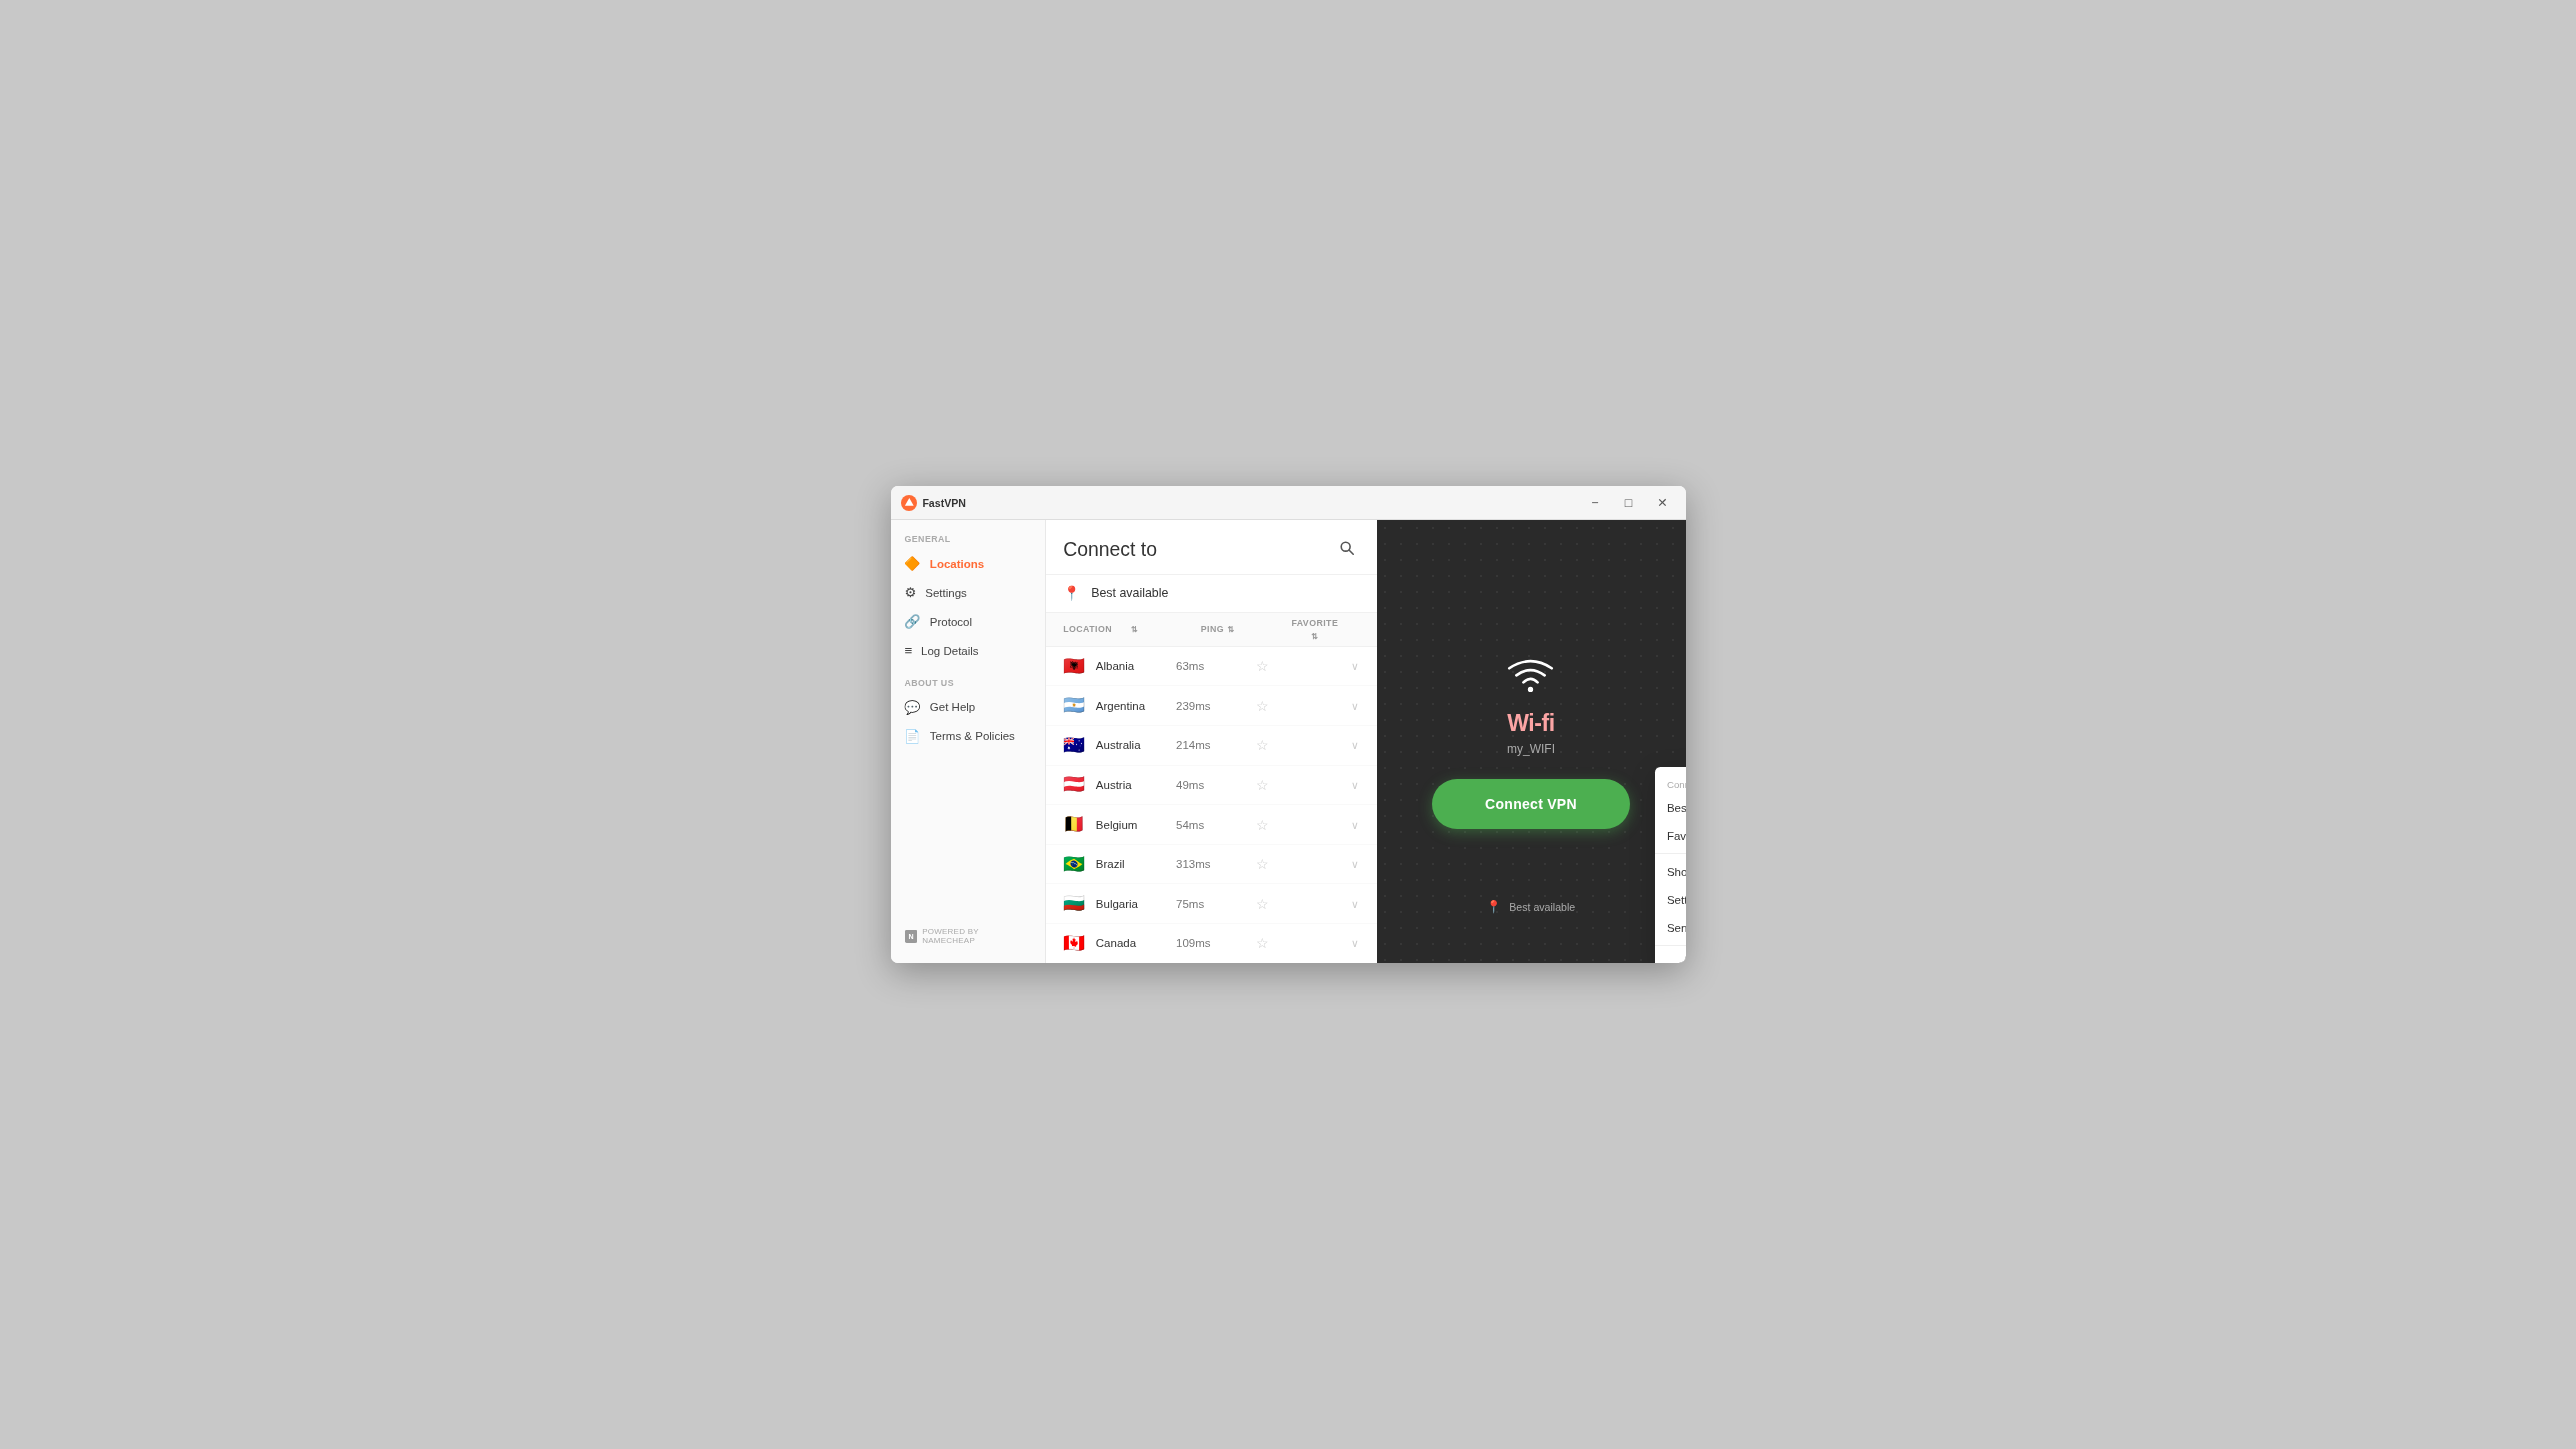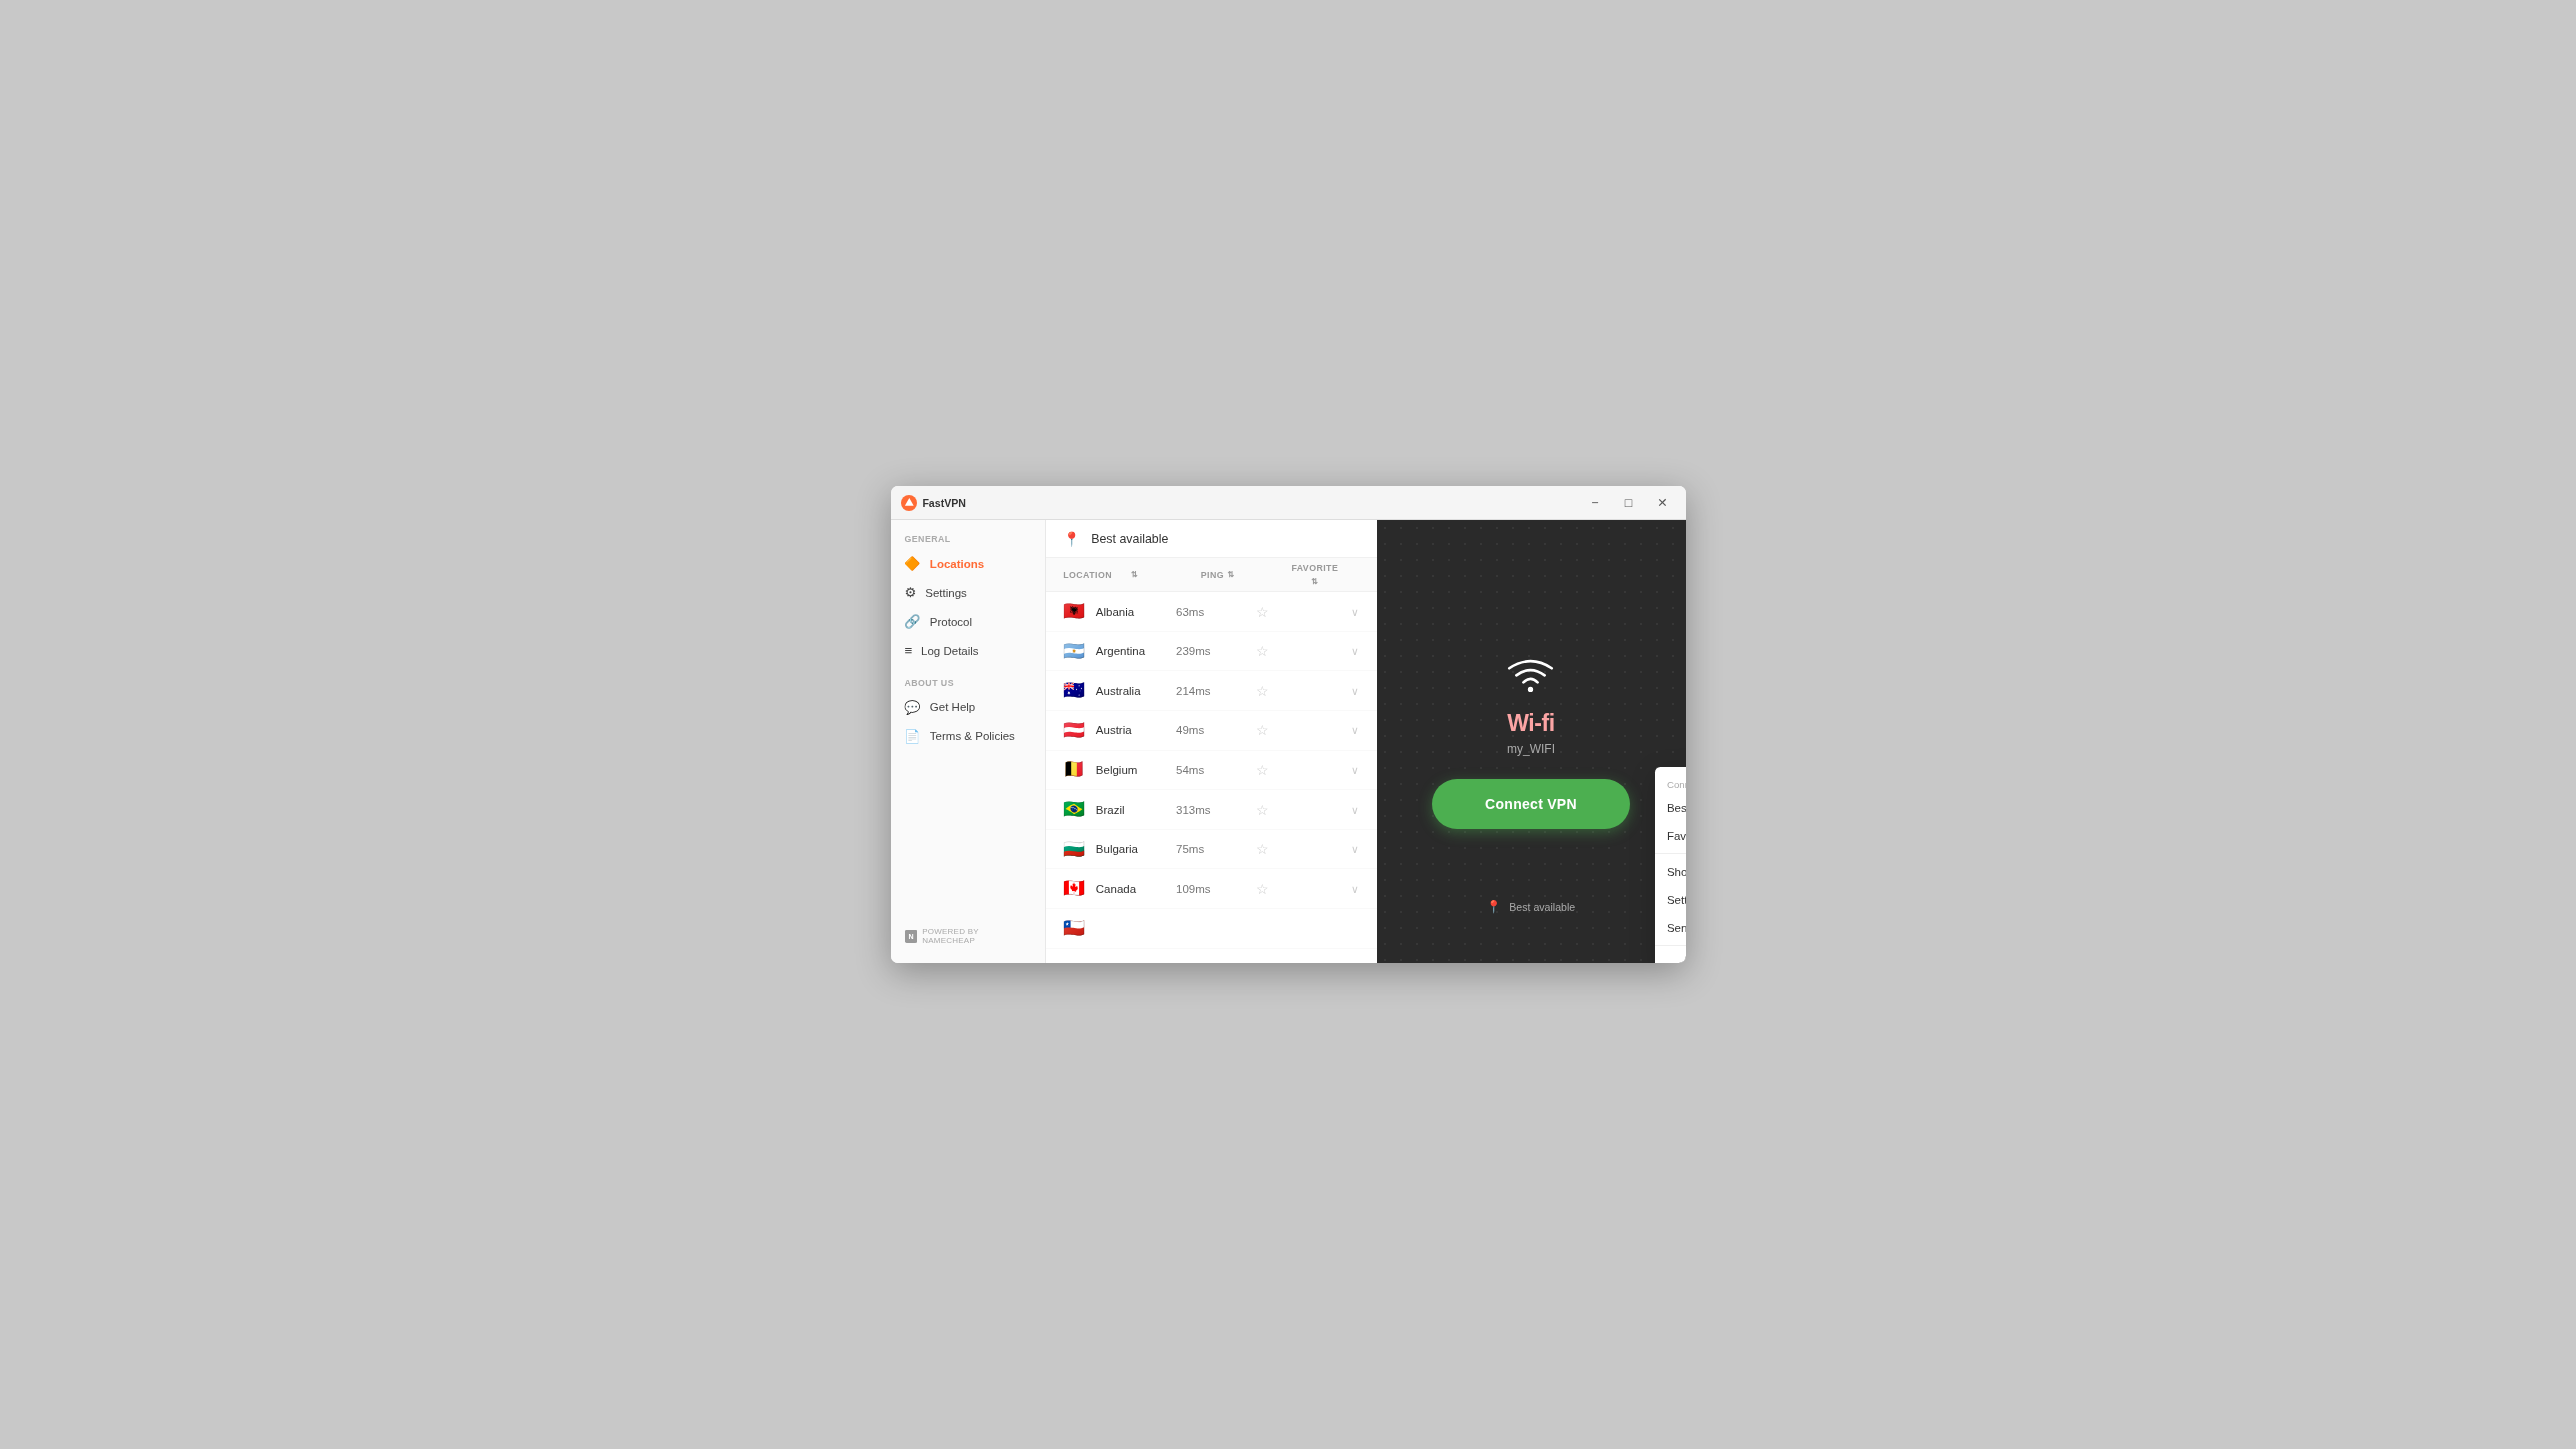--- a/index.html
+++ b/index.html
@@ -363,20 +363,29 @@
           <svg width="12.4" height="12.4" viewBox="0 0 14 14" style="font-size:9px">
             <rect width="14" height="14" rx="2" fill="#999"></rect>
             <text x="7" y="10" text-anchor="middle" font-size="8" fill="white" font-weight="bold">N</text>
           </svg>
         </div>
         <span>POWERED BY NAMECHEAP</span>
       </div>
     </div>
 
     <div class="location-panel">
+      <div class="location-header">
+        <span class="location-title">Connect to</span>
+        <button class="search-btn">
+          <svg width="16" height="16" viewBox="0 0 18 18" fill="none">
+            <circle cx="7.5" cy="7.5" r="5" stroke="#555" stroke-width="1.8"></circle>
+            <line x1="11.5" y1="11.5" x2="16" y2="16" stroke="#555" stroke-width="1.8" stroke-linecap="round"></line>
+          </svg>
+        </button>
+      </div>
 
       <div class="best-available-row">
         <span class="location-pin-icon">📍</span>
         <span class="best-available-label">Best available</span>
       </div>
 
       <div class="table-header">
         <div class="th-location">
           <span>LOCATION</span>
           <span class="sort-arrow">⇅</span>

